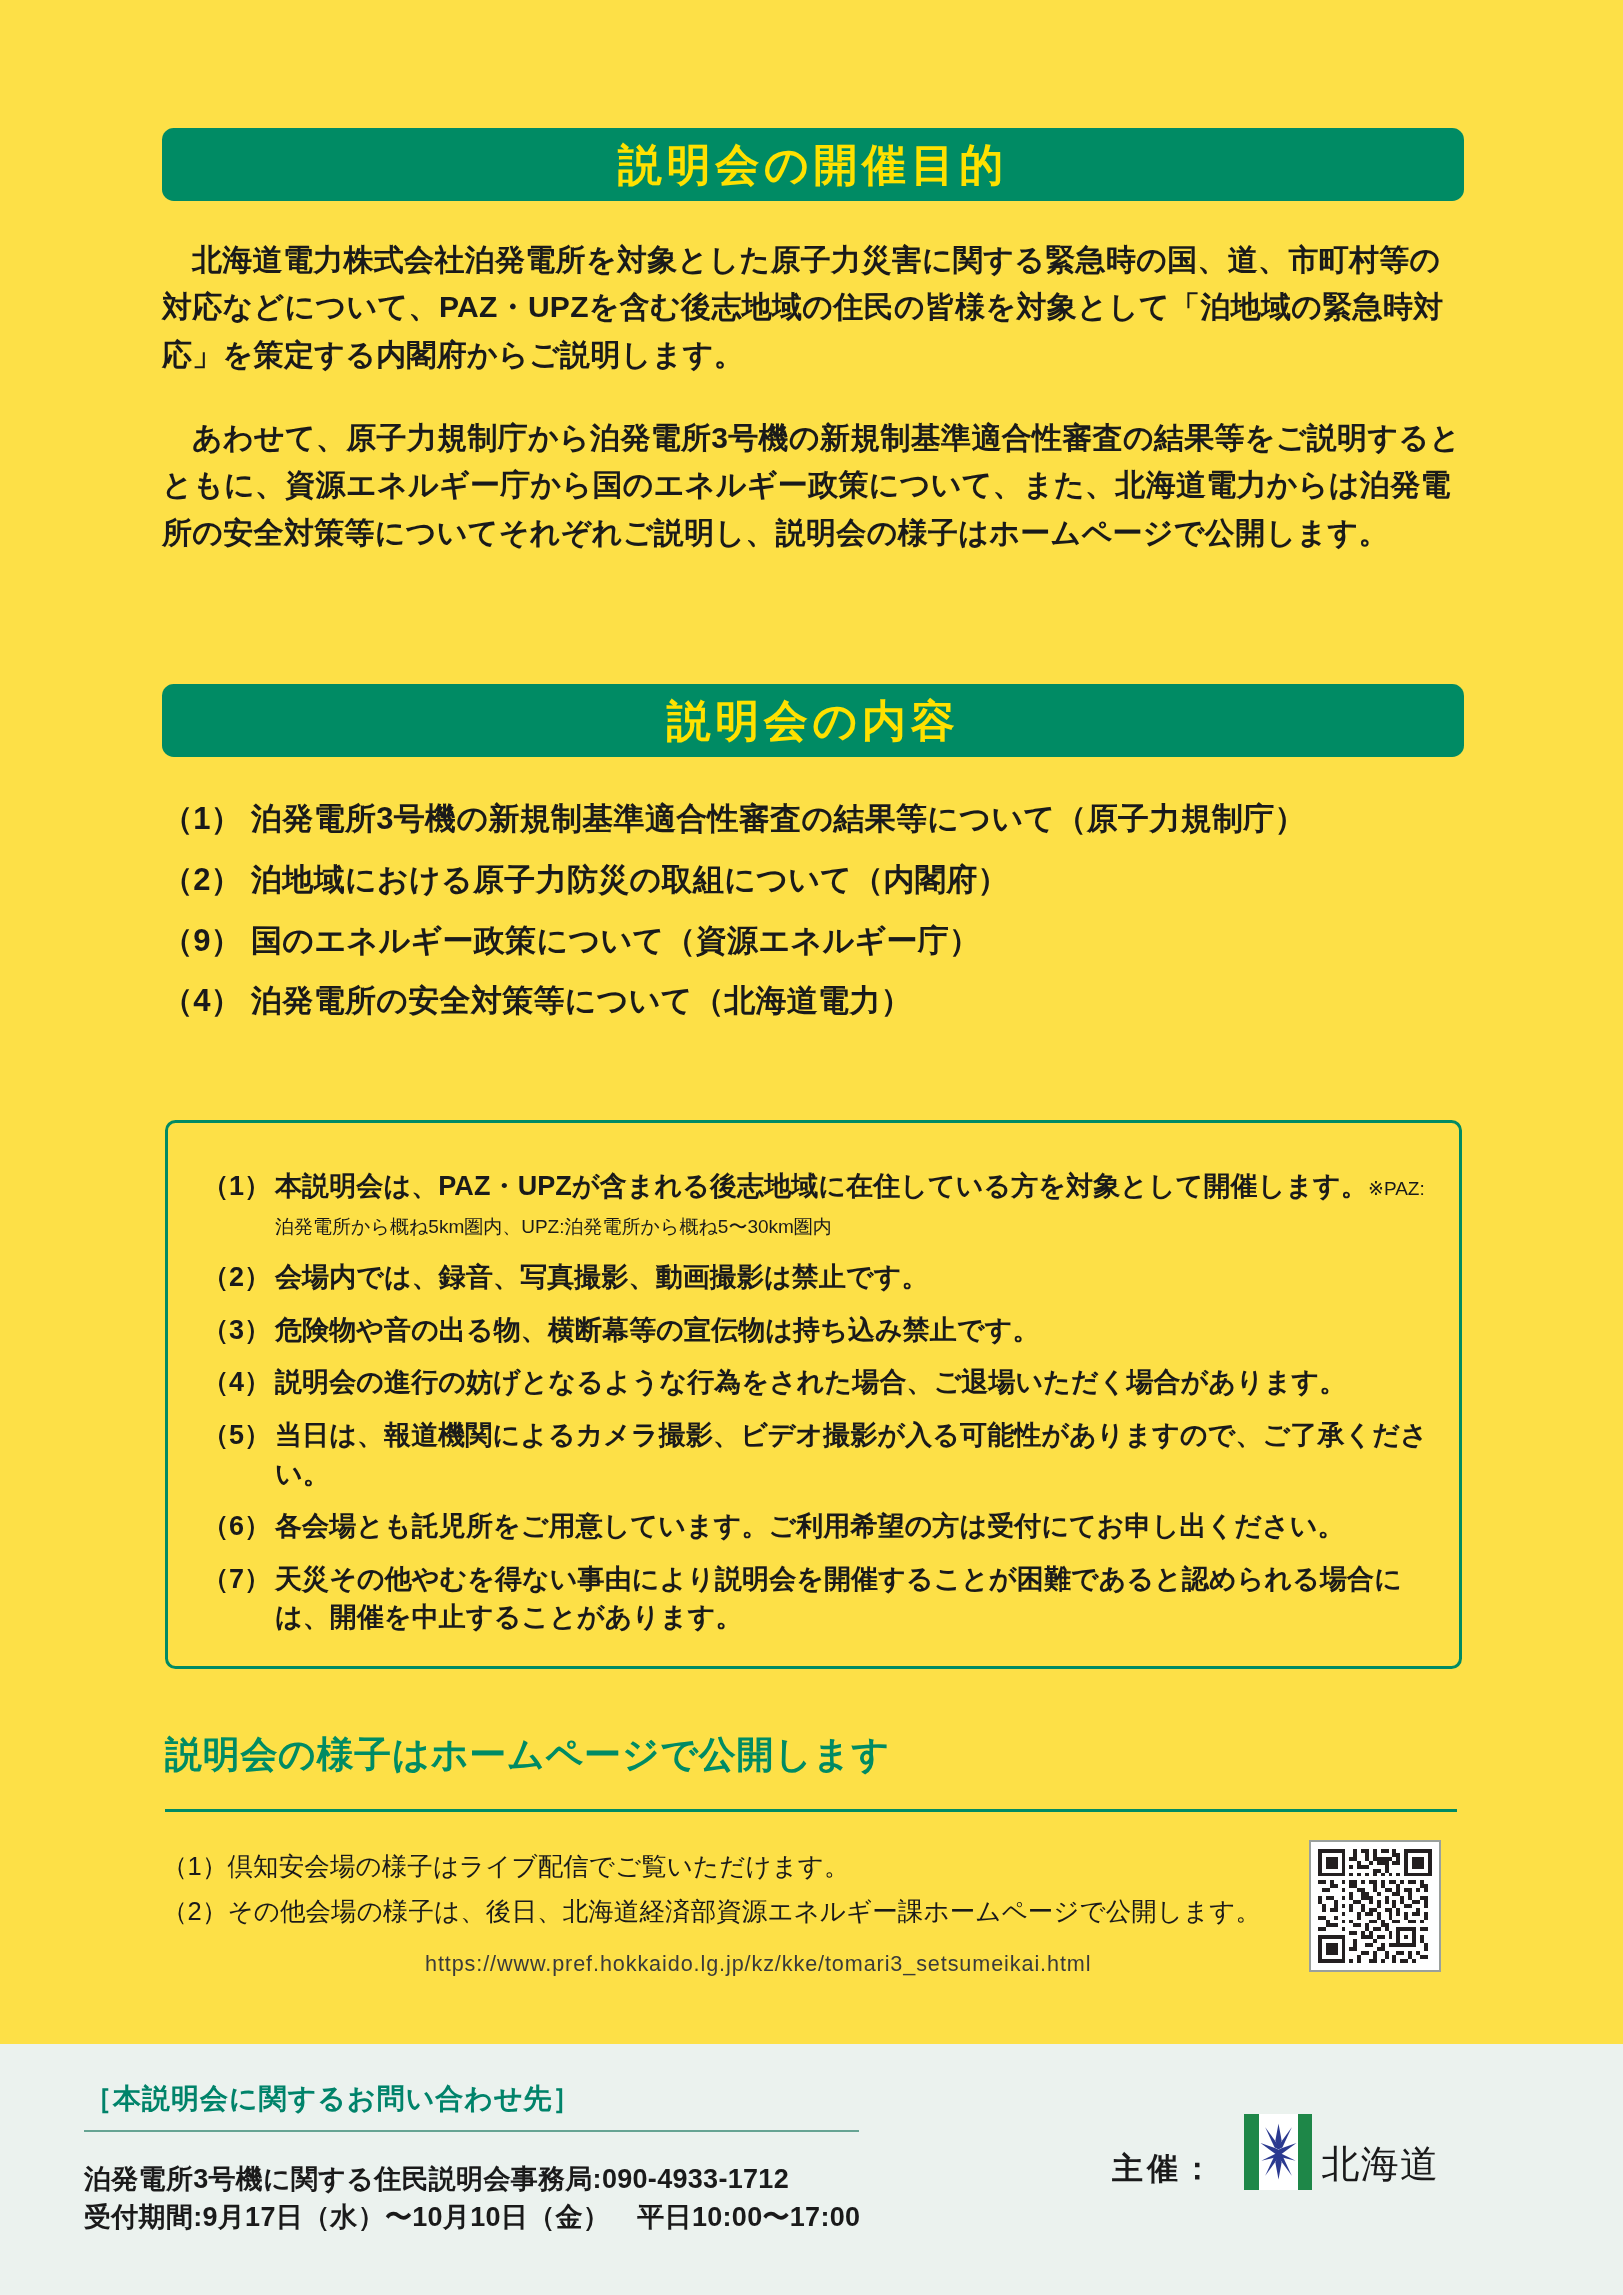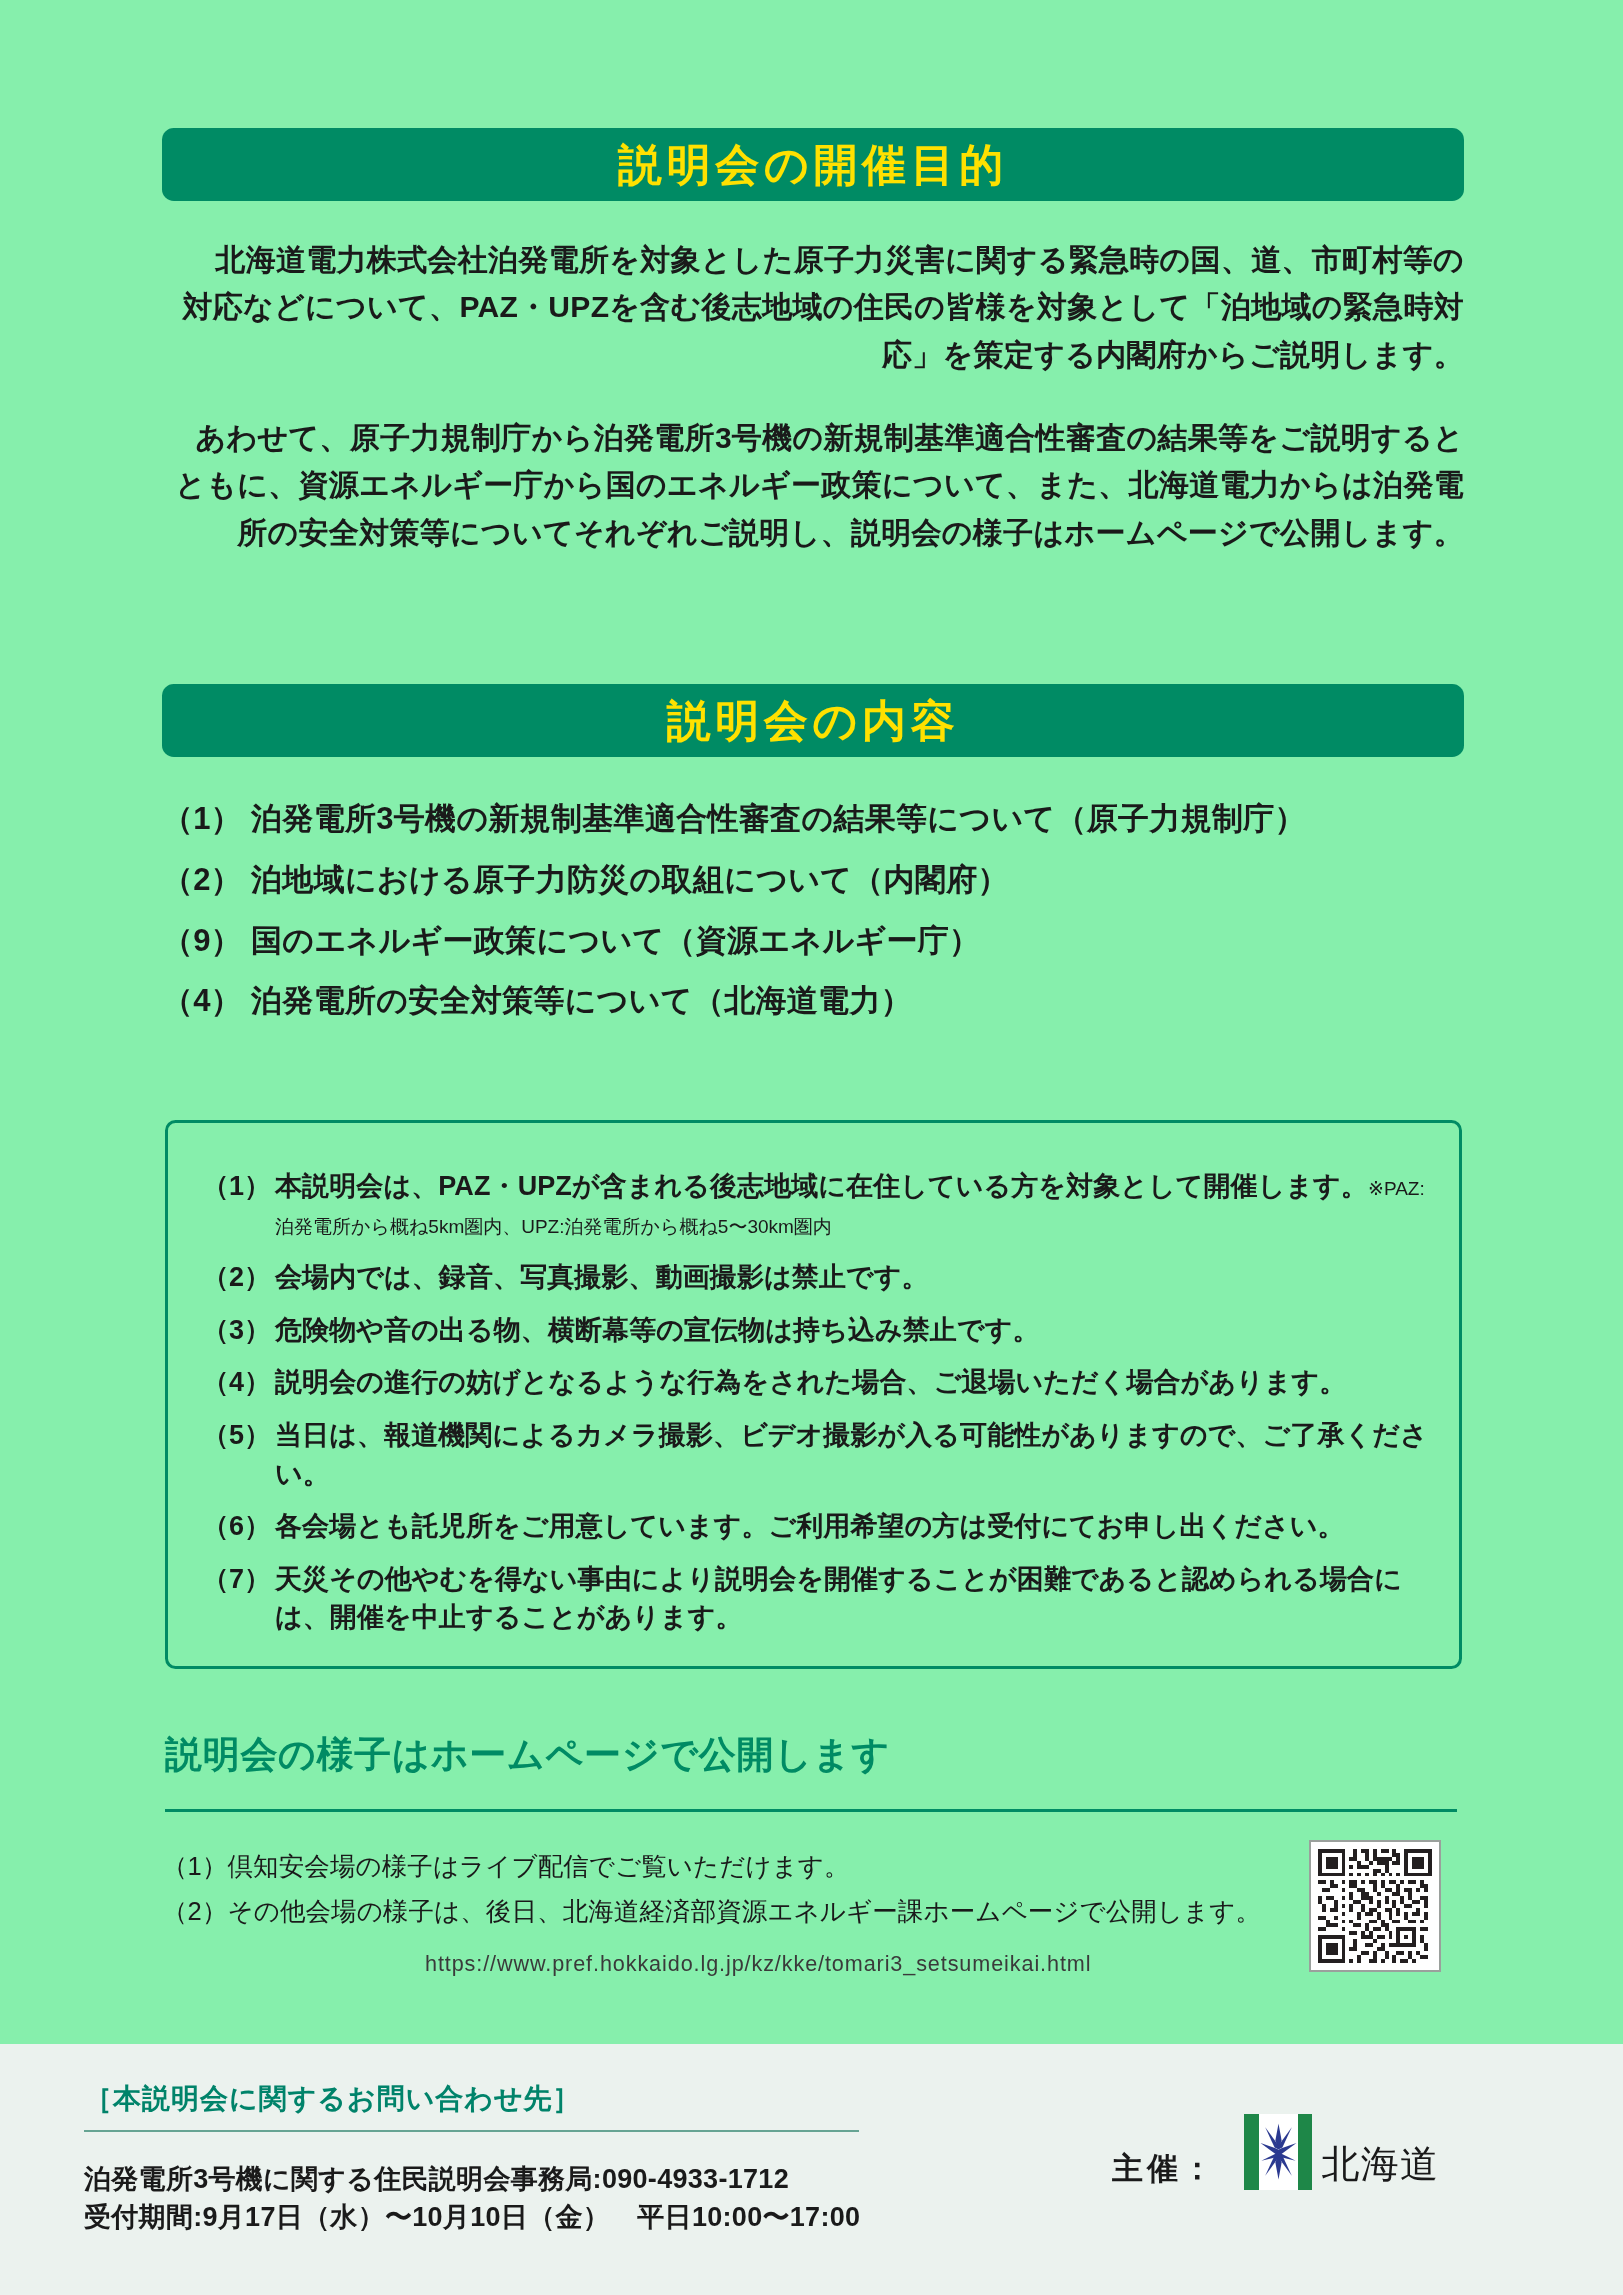--- a/index.html
+++ b/index.html
@@ -12,21 +12,21 @@
     height: 2295px;
     position: relative;
     font-family: "Liberation Sans", "DejaVu Sans", sans-serif;
     color: #1a1a1a;
     overflow: hidden;
   }
 
   .page {
     position: absolute;
     inset: 0;
-    background: #86efac;
+    background: #fde047;
   }
 
   
   .content {
     position: absolute;
     left: 162px;
     top: 0;
     width: 1302px;
   }
 
@@ -51,21 +51,20 @@
 
   
   .para {
     font-size: 30px;
     font-weight: 600;
     line-height: 1.58;
     letter-spacing: 0.3px;
     text-indent: 30px;
     margin: 0;
     color: #1a1a1a;
-    text-align: right;
   }
 
   
   .agenda-item {
     font-size: 31px;
     font-weight: 600;
     line-height: 1.0;
     letter-spacing: 0.3px;
     color: #1a1a1a;
     white-space: nowrap;

